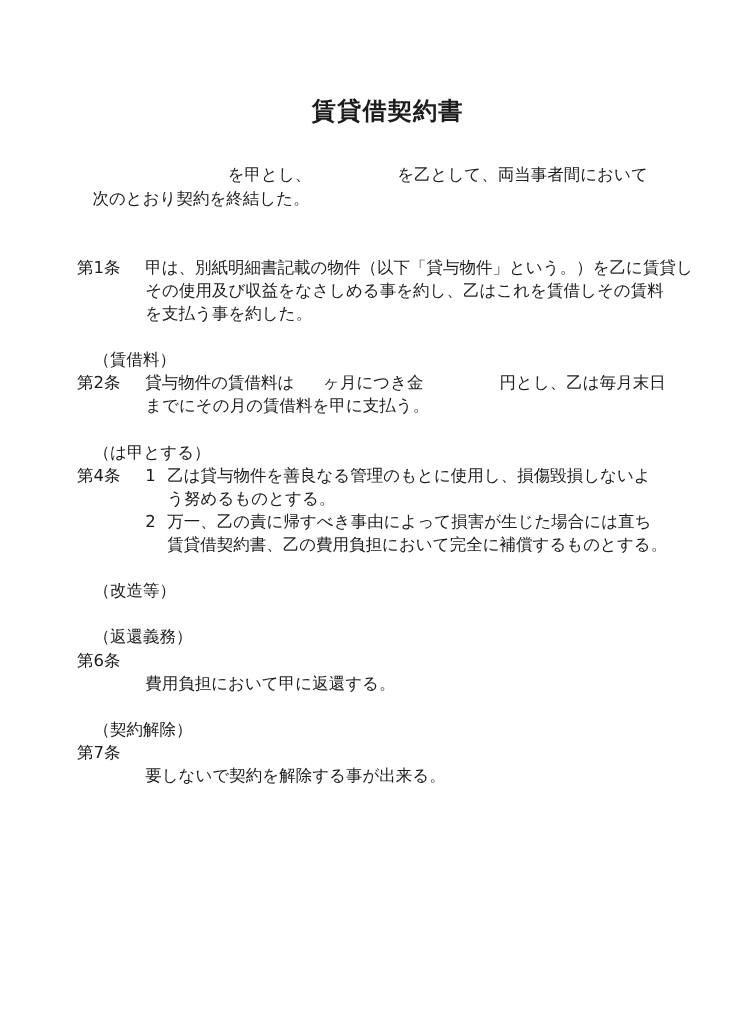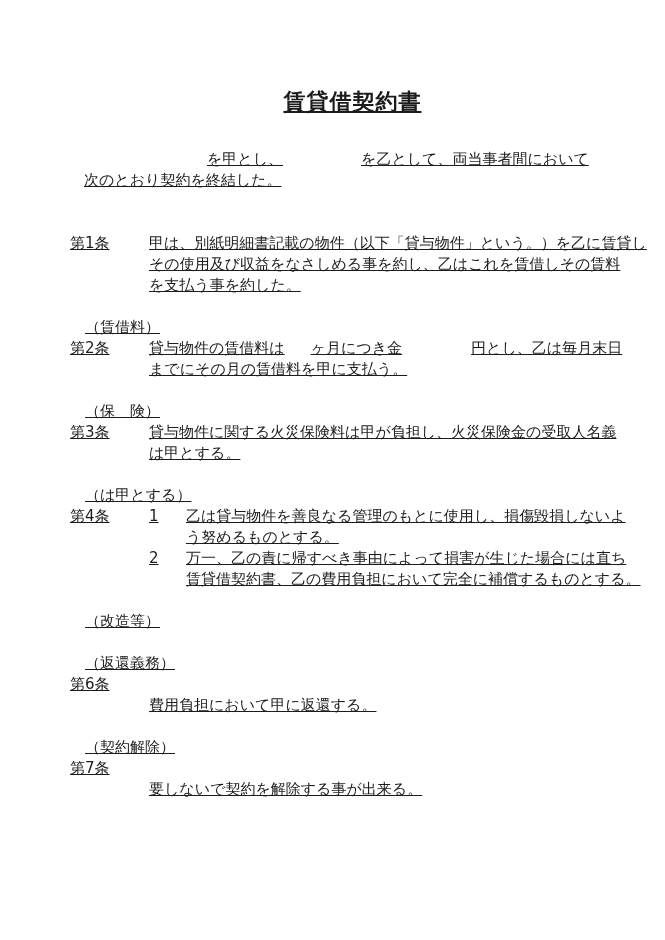--- a/index.html
+++ b/index.html
@@ -5,40 +5,40 @@
   html,body{margin:0;padding:0;background:#ffffff;}
   .page{
     position:relative;
     width:665px;height:940px;
     background:#ffffff;
     color:#1c1c1c;
     font-family:"DejaVu Sans","Liberation Sans",sans-serif;
     font-size:15px;line-height:21px;
     overflow:hidden;
   }
-  .content{padding-left:70px;padding-right:30px;text-decoration:underline;}
+  .content{padding-left:70px;padding-right:30px;}
   .doc-title{
     padding-top:88px;
     text-align:center;
     font-size:22px;line-height:28px;
     font-weight:bold;letter-spacing:1px;
     white-space:nowrap;
   }
   .preamble{margin-top:33px;}
   .p-line{white-space:nowrap;}
   .p-line2{padding-left:14px;}
   .sp{display:inline-block;height:1px;vertical-align:baseline;}
   .sp-name1{width:137px;}   
   .sp-name2{width:78px;}    
   .sp-months{width:26px;}   
   .sp-amount{width:69px;}   
   .article{margin-top:21px;}
   .article-first{margin-top:42px;}
   .heading{padding-left:15px;white-space:nowrap;}
-  .row{display:flex;white-space:nowrap;gap:17px;}
+  .row{display:flex;white-space:nowrap;}
   .lbl{width:62px;flex:none;}
   .inum{width:20px;flex:none;}
   .txt{flex:none;white-space:nowrap;}
 </style>
 </head>
 <body>
 
 <div class="page">
   <div class="content">
 
@@ -71,31 +71,20 @@
       <div class="row">
         <span class="lbl">第2条</span>
           <span class="txt"><span>貸与物件の賃借料は</span><span class="sp sp-months"></span><span>ヶ月につき金</span><span class="sp sp-amount"></span><span>円とし、乙は毎月末日</span></span>
       </div>
       <div class="row">
         <span class="lbl"></span>
           <span class="txt">までにその月の賃借料を甲に支払う。</span>
       </div>
     </div>
 
-    <div class="article">
-      <div class="heading">（保　険）</div>
-      <div class="row">
-        <span class="lbl">第3条</span>
-          <span class="txt">貸与物件に関する火災保険料は甲が負担し、火災保険金の受取人名義</span>
-      </div>
-      <div class="row">
-        <span class="lbl"></span>
-          <span class="txt">は甲とする。</span>
-      </div>
-    </div>
 
     <div class="article">
       <div class="heading">（は甲とする）</div>
       <div class="row">
         <span class="lbl">第4条</span>
           <span class="inum">1</span>
           <span class="txt">乙は貸与物件を善良なる管理のもとに使用し、損傷毀損しないよ</span>
       </div>
       <div class="row">
         <span class="lbl"></span>

